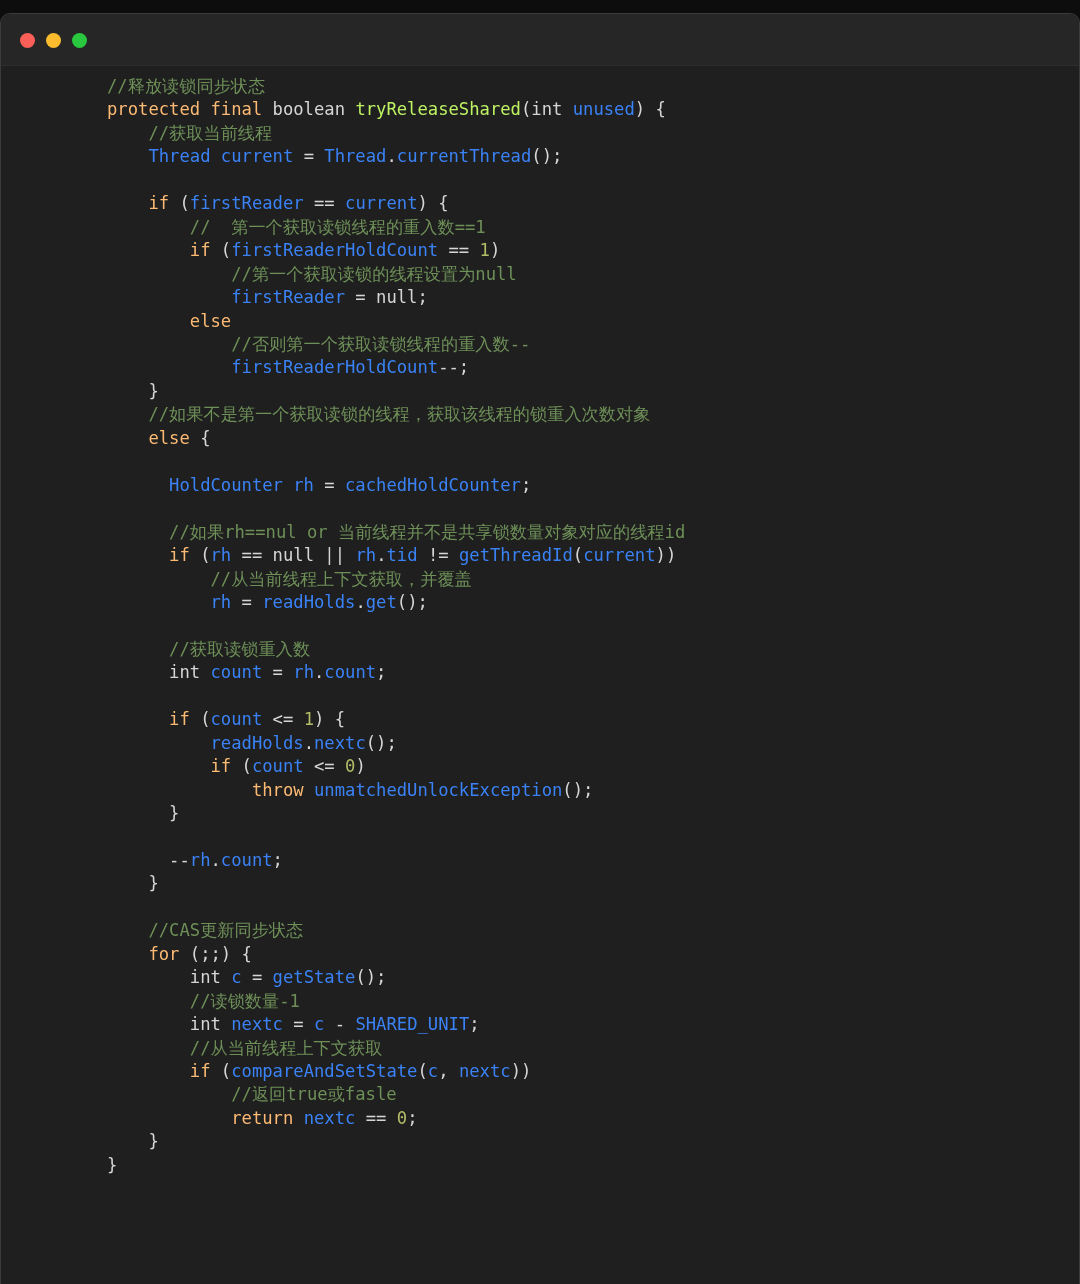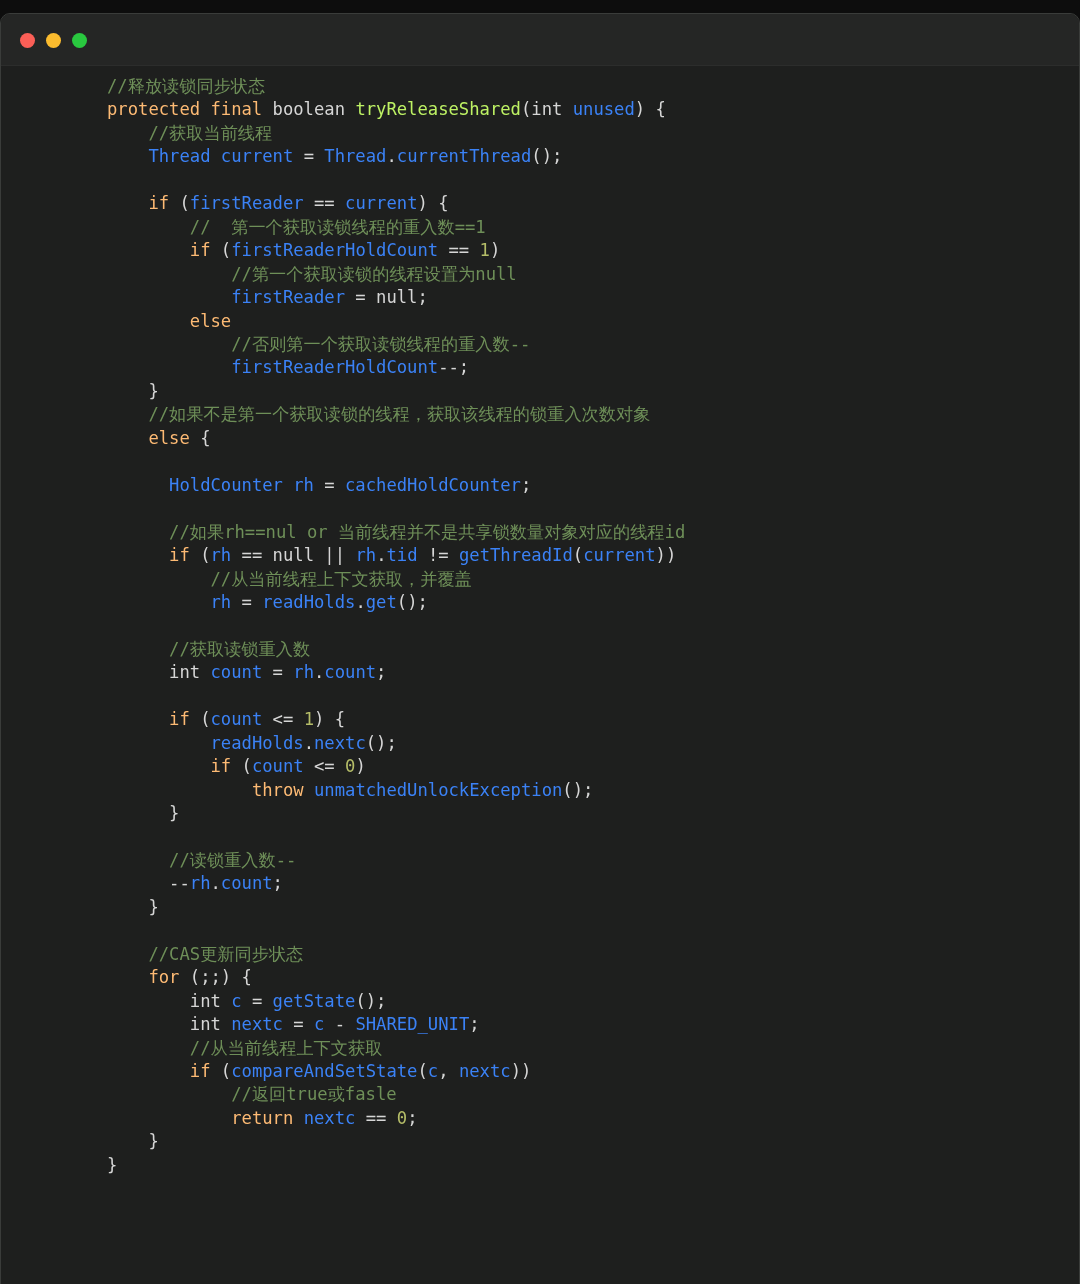--- a/index.html
+++ b/index.html
@@ -124,27 +124,27 @@
 </span><span class="ln">
 </span><span class="ln"><span class="pl">      </span><span class="cm">//获取读锁重入数</span>
 </span><span class="ln"><span class="pl">      </span><span class="pl">int </span><span class="id">count</span><span class="pl"> = </span><span class="id">rh</span><span class="pl">.</span><span class="id">count</span><span class="pl">;</span>
 </span><span class="ln">
 </span><span class="ln"><span class="pl">      </span><span class="kw">if</span><span class="pl"> (</span><span class="id">count</span><span class="pl"> &lt;= </span><span class="nm">1</span><span class="pl">) {</span>
 </span><span class="ln"><span class="pl">          </span><span class="id">readHolds</span><span class="pl">.</span><span class="id">nextc</span><span class="pl">();</span>
 </span><span class="ln"><span class="pl">          </span><span class="kw">if</span><span class="pl"> (</span><span class="id">count</span><span class="pl"> &lt;= </span><span class="nm">0</span><span class="pl">)</span>
 </span><span class="ln"><span class="pl">              </span><span class="kw">throw</span><span class="pl"> </span><span class="id">unmatchedUnlockException</span><span class="pl">();</span>
 </span><span class="ln"><span class="pl">      }</span>
 </span><span class="ln">
-</span><span class="ln"><span class="pl">      </span><span class="cm">//读锁重入数--</span>
 </span><span class="ln"><span class="pl">      </span><span class="pl">--</span><span class="id">rh</span><span class="pl">.</span><span class="id">count</span><span class="pl">;</span>
 </span><span class="ln"><span class="pl">    }</span>
 </span><span class="ln">
 </span><span class="ln"><span class="pl">    </span><span class="cm">//CAS更新同步状态</span>
 </span><span class="ln"><span class="pl">    </span><span class="kw">for</span><span class="pl"> (;;) {</span>
 </span><span class="ln"><span class="pl">        </span><span class="pl">int </span><span class="id">c</span><span class="pl"> = </span><span class="id">getState</span><span class="pl">();</span>
+</span><span class="ln"><span class="pl">        </span><span class="cm">//读锁数量-1</span>
 </span><span class="ln"><span class="pl">        </span><span class="pl">int </span><span class="id">nextc</span><span class="pl"> = </span><span class="id">c</span><span class="pl"> - </span><span class="id">SHARED_UNIT</span><span class="pl">;</span>
 </span><span class="ln"><span class="pl">        </span><span class="cm">//从当前线程上下文获取</span>
 </span><span class="ln"><span class="pl">        </span><span class="kw">if</span><span class="pl"> (</span><span class="id">compareAndSetState</span><span class="pl">(</span><span class="id">c</span><span class="pl">, </span><span class="id">nextc</span><span class="pl">))</span>
 </span><span class="ln"><span class="pl">            </span><span class="cm">//返回true或fasle</span>
 </span><span class="ln"><span class="pl">            </span><span class="kw">return</span><span class="pl"> </span><span class="id">nextc</span><span class="pl"> == </span><span class="nm">0</span><span class="pl">;</span>
 </span><span class="ln"><span class="pl">    }</span>
 </span><span class="ln"><span class="pl">}</span>
 </span></pre>
   </div>
 

